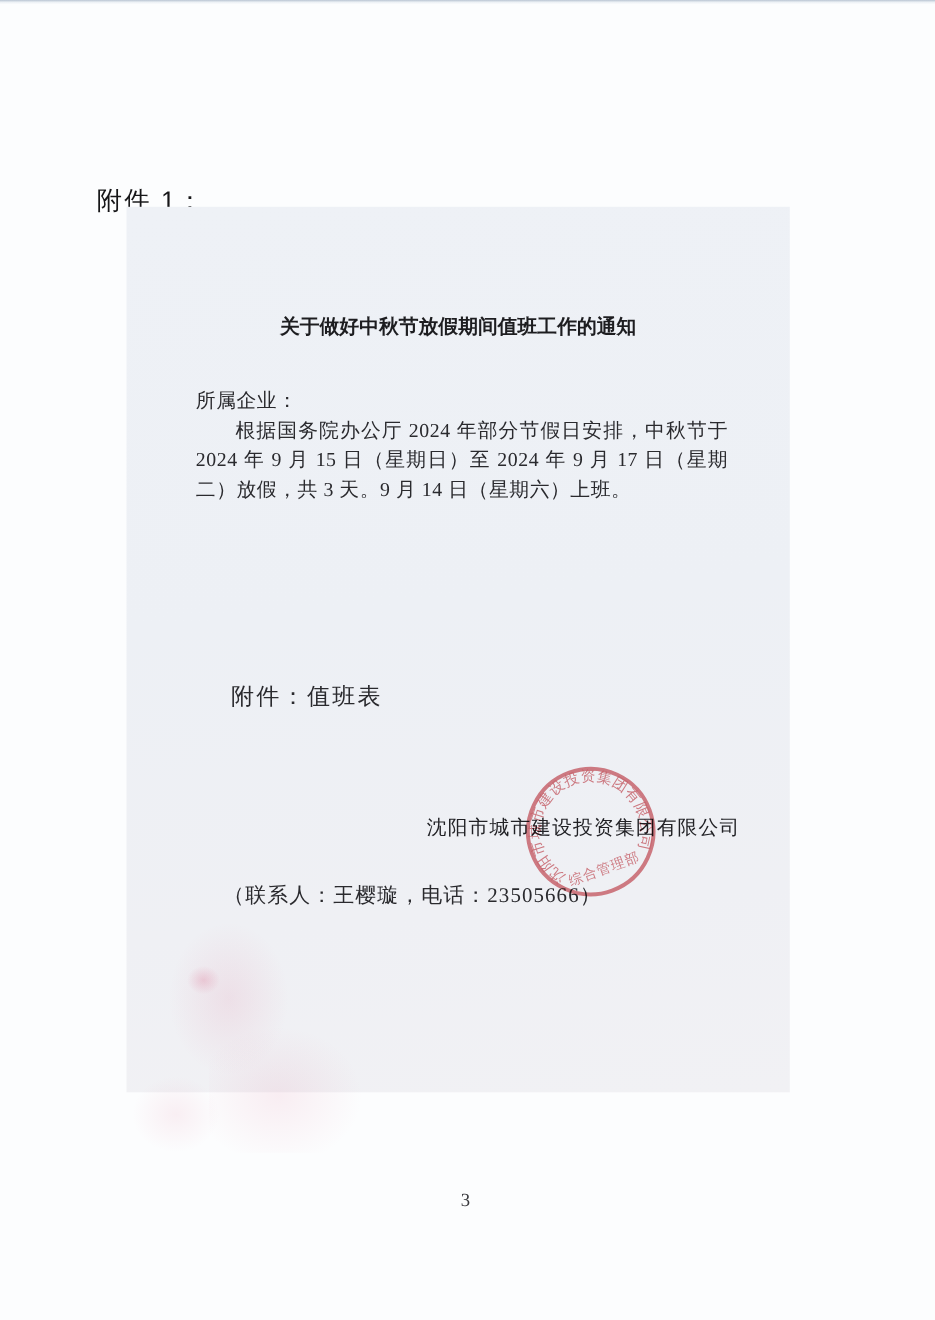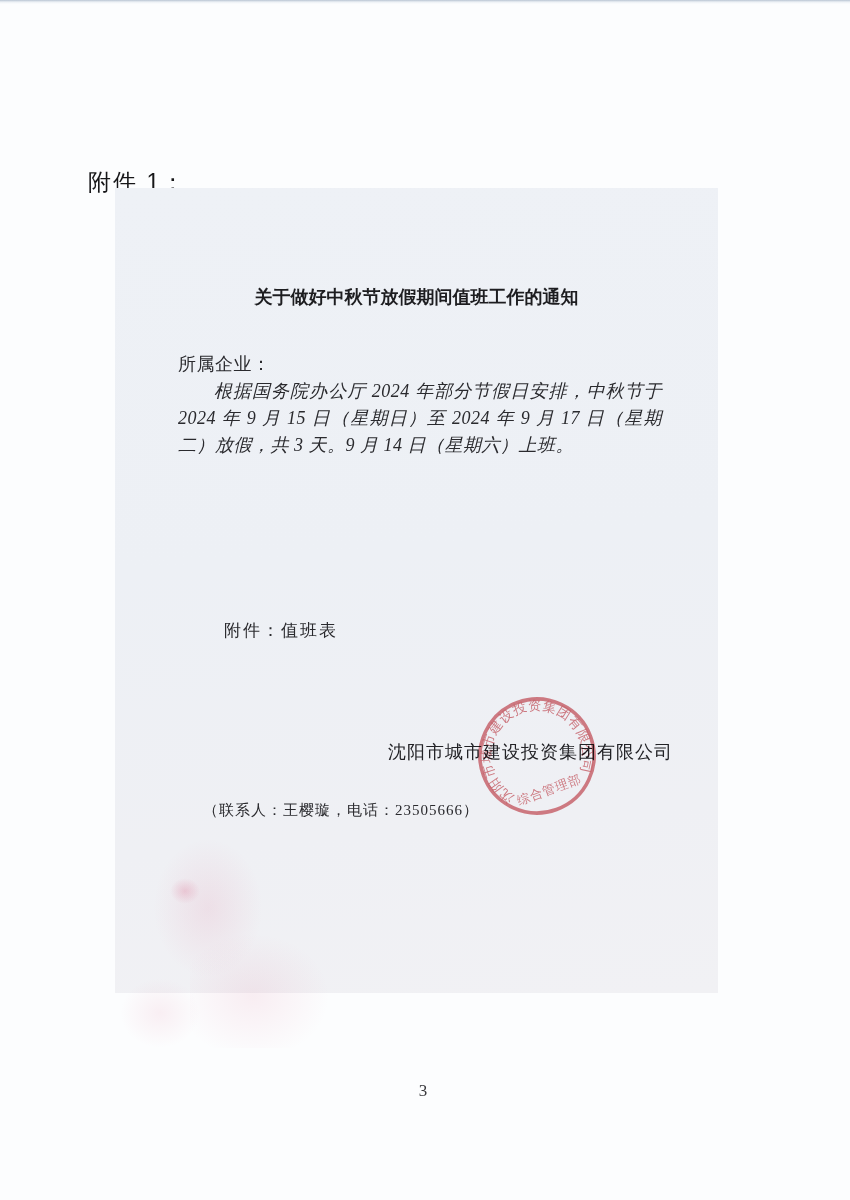--- a/index.html
+++ b/index.html
@@ -26,37 +26,37 @@
     position:absolute;top:97px;left:0;width:100%;
     text-align:center;font-size:18px;font-weight:bold;
     letter-spacing:0px;color:#1d1d20;
   }
   .doc-body{
     position:absolute;top:163px;left:63px;width:484px;
     font-size:18px;line-height:27px;letter-spacing:.5px;
     text-align:justify;color:#2a2a2e;
   }
   .doc-body p{margin:0;}
-  .doc-body p.indent{text-indent:2em;font-style:italic;}
+  .doc-body p.indent{text-indent:2em;}
   .attachment-note{
-    position:absolute;top:431px;left:109px;
-    font-size:17px;letter-spacing:2px;color:#2a2a2e;text-align:center;
+    position:absolute;top:431px;left:95px;
+    font-size:21px;letter-spacing:2px;color:#2a2a2e;text-align:center;
   }
   .signature-block{
     position:absolute;top:552px;left:273px;width:276px;text-align:center;
   }
   .signature-company{
     font-size:18px;letter-spacing:1px;color:#222226;white-space:nowrap;
   }
   .signature-date{
     margin-top:11px;font-size:18px;letter-spacing:1px;color:#222226;
   }
   .contact-line{
     position:absolute;top:613px;left:88px;
-    font-size:15px;letter-spacing:1px;color:#2a2a2e;white-space:nowrap;
+    font-size:19px;letter-spacing:1px;color:#2a2a2e;white-space:nowrap;
   }
   .seal{
     position:absolute;left:347px;top:493px;width:150px;height:150px;
     transform:rotate(-20deg);
     mix-blend-mode:multiply;opacity:.88;
   }
   .smudge{position:absolute;pointer-events:none;}
   .smudge-1{left:38px;top:650px;width:110px;height:140px;
     background:radial-gradient(ellipse at 50% 50%,rgba(219,110,145,.13),rgba(219,110,145,0) 70%);}
   .smudge-2{left:75px;top:745px;width:140px;height:115px;

